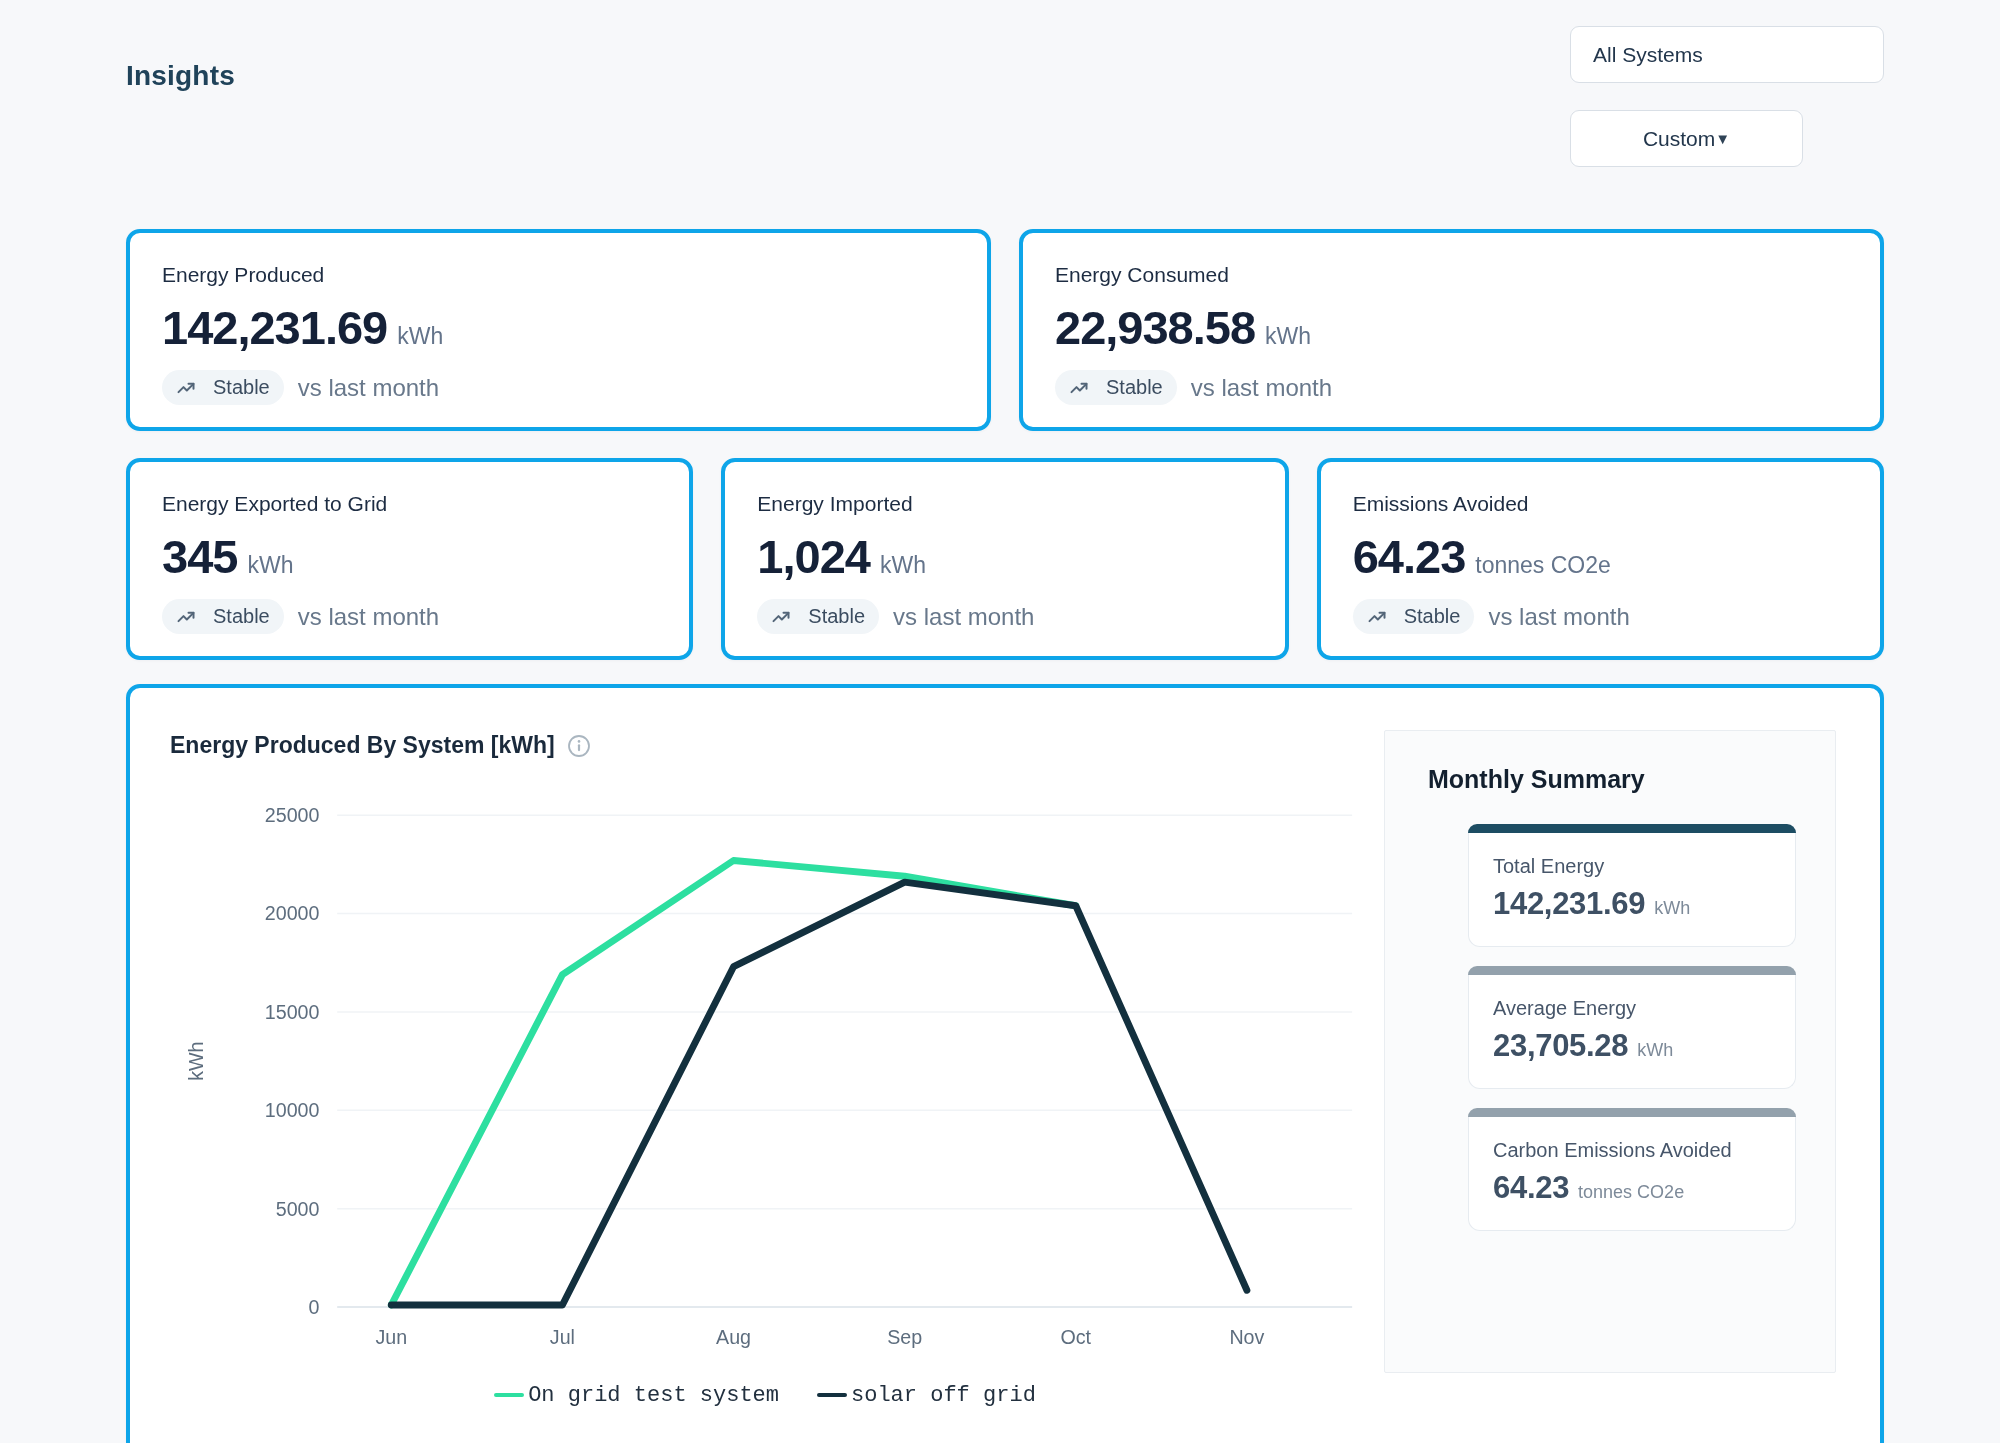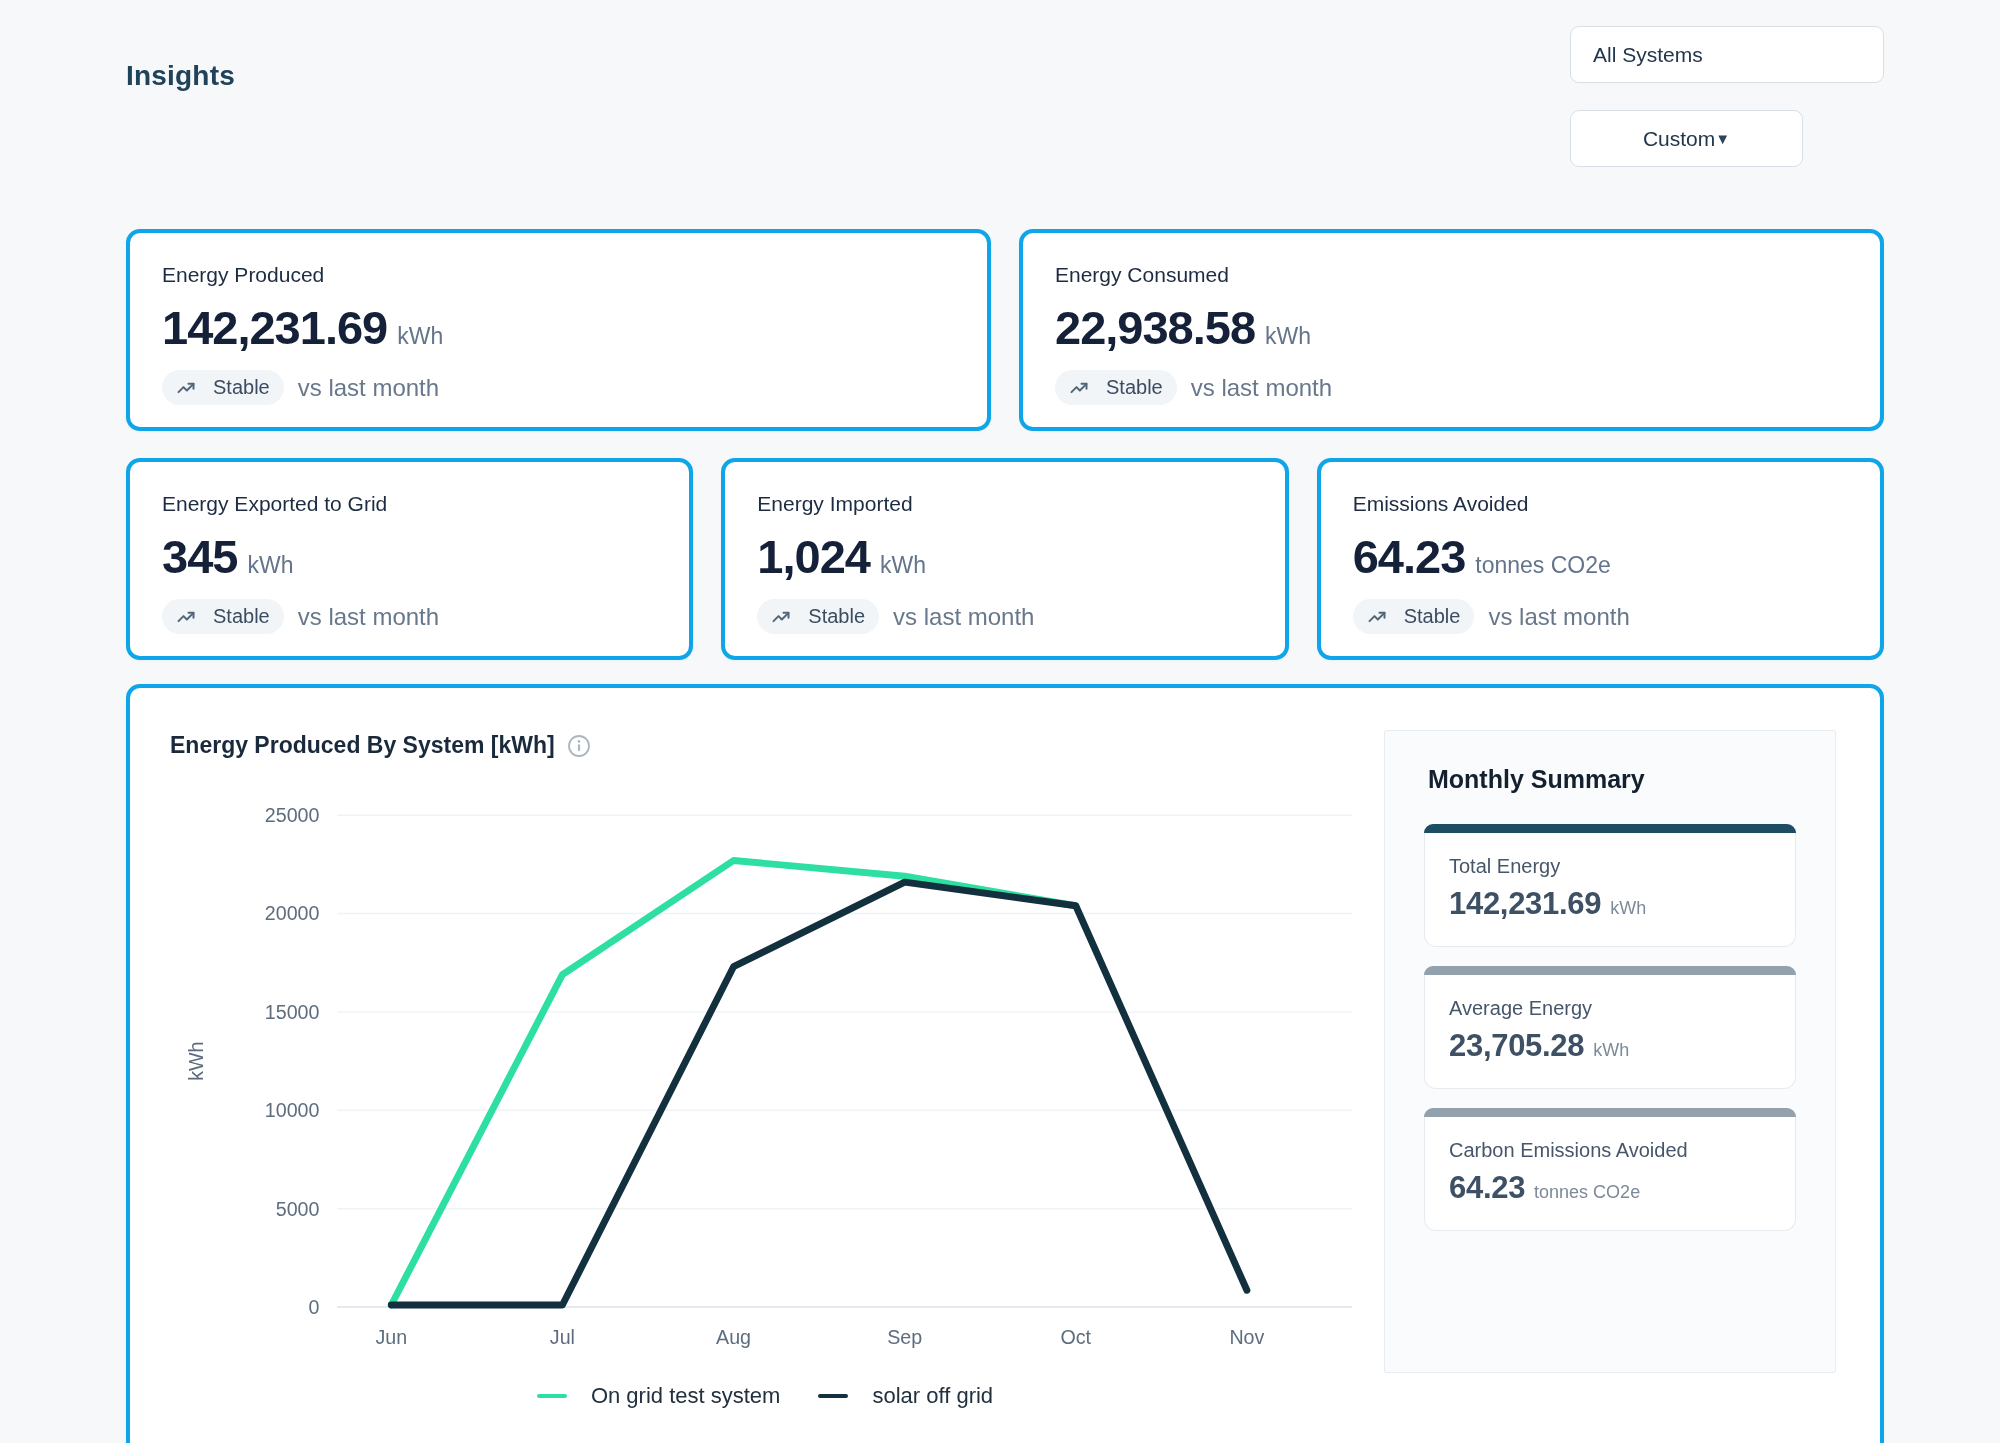--- a/index.html
+++ b/index.html
@@ -43,30 +43,30 @@
 
   
   .chart-card { display:flex; gap:24px; padding:42px 44px 40px 40px; height:781px; }
   .chart-col { flex:1; min-width:0; display:flex; flex-direction:column; }
   .chart-title-row { display:flex; align-items:center; gap:12px; margin:2px 0 12px 0; }
   .chart-title { font-size:23px; font-weight:600; color:#1a2a3c; }
   .info-icon { width:24px; height:24px; cursor:pointer; display:inline-block; }
   .chart-svg { width:100%; height:auto; display:block; }
   .tick { font-size:20px; fill:#5d6d7e; font-family:"Liberation Sans", sans-serif; }
   .legend { display:flex; justify-content:center; align-items:center; gap:38px; font-size:22px; color:#22303f; margin-top:2px; }
-  .legend-item { display:flex; align-items:center; gap:24px; cursor:pointer; }
+  .legend-item { display:flex; align-items:center; gap:4px; cursor:pointer;font-family:Liberation Mono, monospace; }
   .swatch { width:30px; height:4px; border-radius:2px; display:inline-block; }
 
   
   .summary-panel {
     width:452px; background:#fafbfc; border:1px solid #e9edf1; border-radius:2px;
     padding:28px 39px; height:643px; align-self:flex-start;
   }
   .summary-heading { font-size:25px; font-weight:700; color:#13202f; margin:6px 0 30px 4px; }
-  .sumcard { margin-bottom:19px; }
+  .sumcard { margin-bottom:19px;margin-left:44px; }
   .sumbar { height:9px; border-radius:10px 10px 0 0; }
   .sumbody { background:#fff; border:1px solid #e6ebf0; border-top:none; border-radius:0 0 12px 12px; padding:22px 24px 24px; }
   .sumlabel { font-size:20px; color:#47566a; }
   .sumvaluerow { margin-top:8px; display:flex; align-items:baseline; gap:9px; }
   .sumvalue { font-size:31px; font-weight:700; color:#3e5064; letter-spacing:-.3px; }
   .sumunit { font-size:18px; color:#7d8a99; }
 </style>
 </head>
 <body>
 

